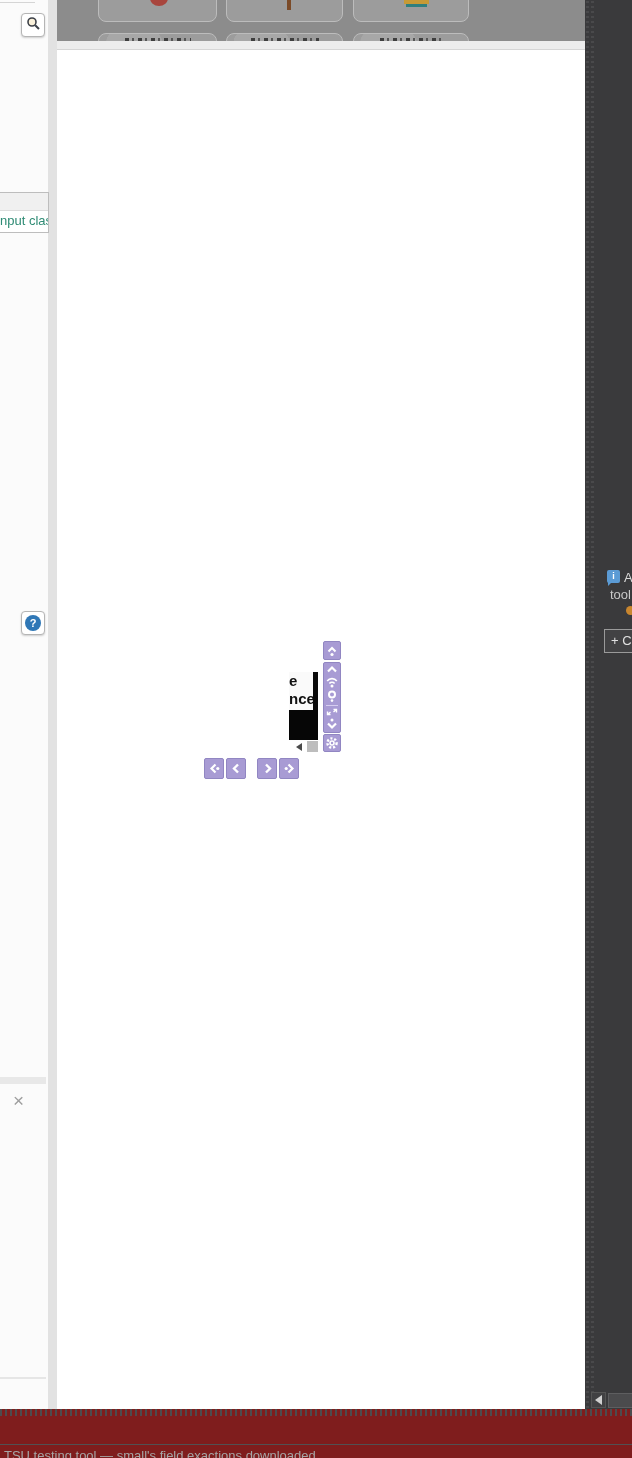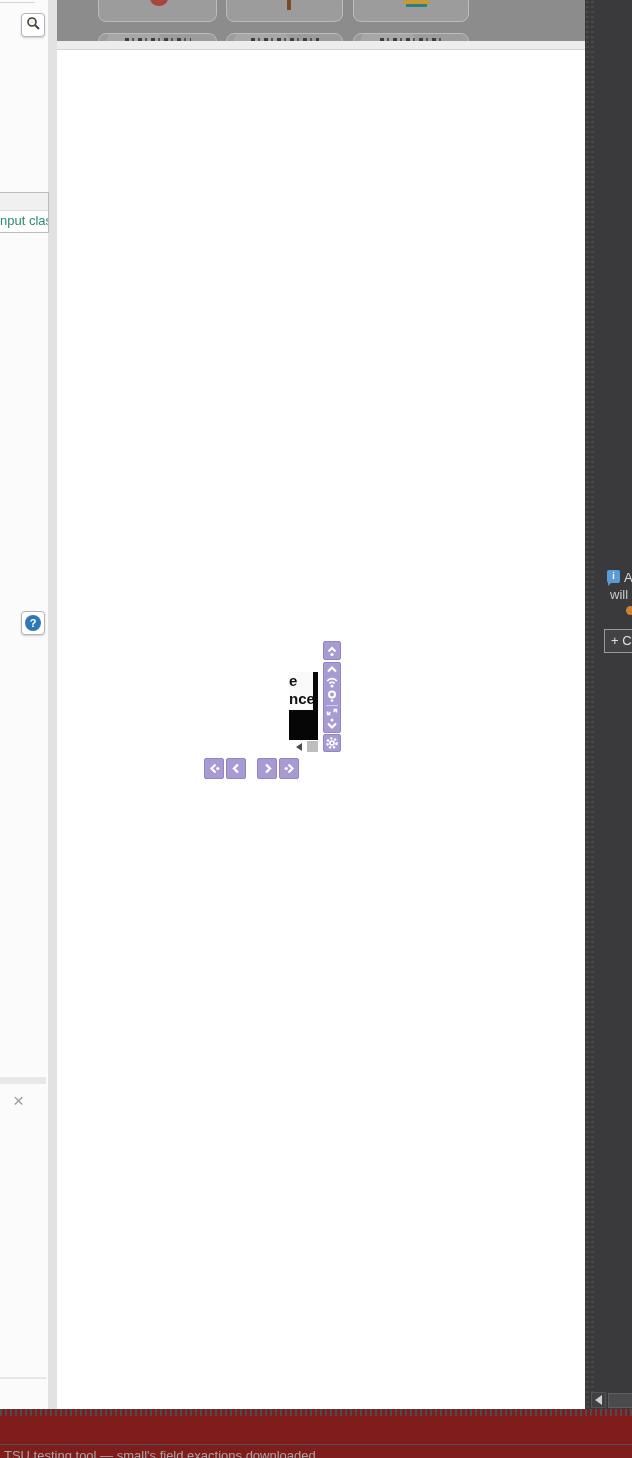--- a/index.html
+++ b/index.html
@@ -269,21 +269,21 @@
     <path d="M5.5 2.5 L9.5 6.5 L5.5 10.5" stroke="#fff" stroke-width="2.2" fill="none"></path>
   </svg>
 </div>
 
 <div class="abs right-panel">
   <div class="hatch-col" style="left:1px;"></div>
   <div class="hatch-col" style="left:6px;"></div>
 
   <div class="info-icon">i</div>
   <div class="rp-line1">A</div>
-  <div class="rp-line2">will</div>
+  <div class="rp-line2">tool</div>
   <div class="rp-dot"></div>
   <div class="rp-btn">+ C</div>
 
   <div class="rp-scroll-arrow">
     <div class="tri"></div>
   </div>
   <div class="rp-scroll-thumb"></div>
 </div>
 
 <div class="abs bottom-bar">

